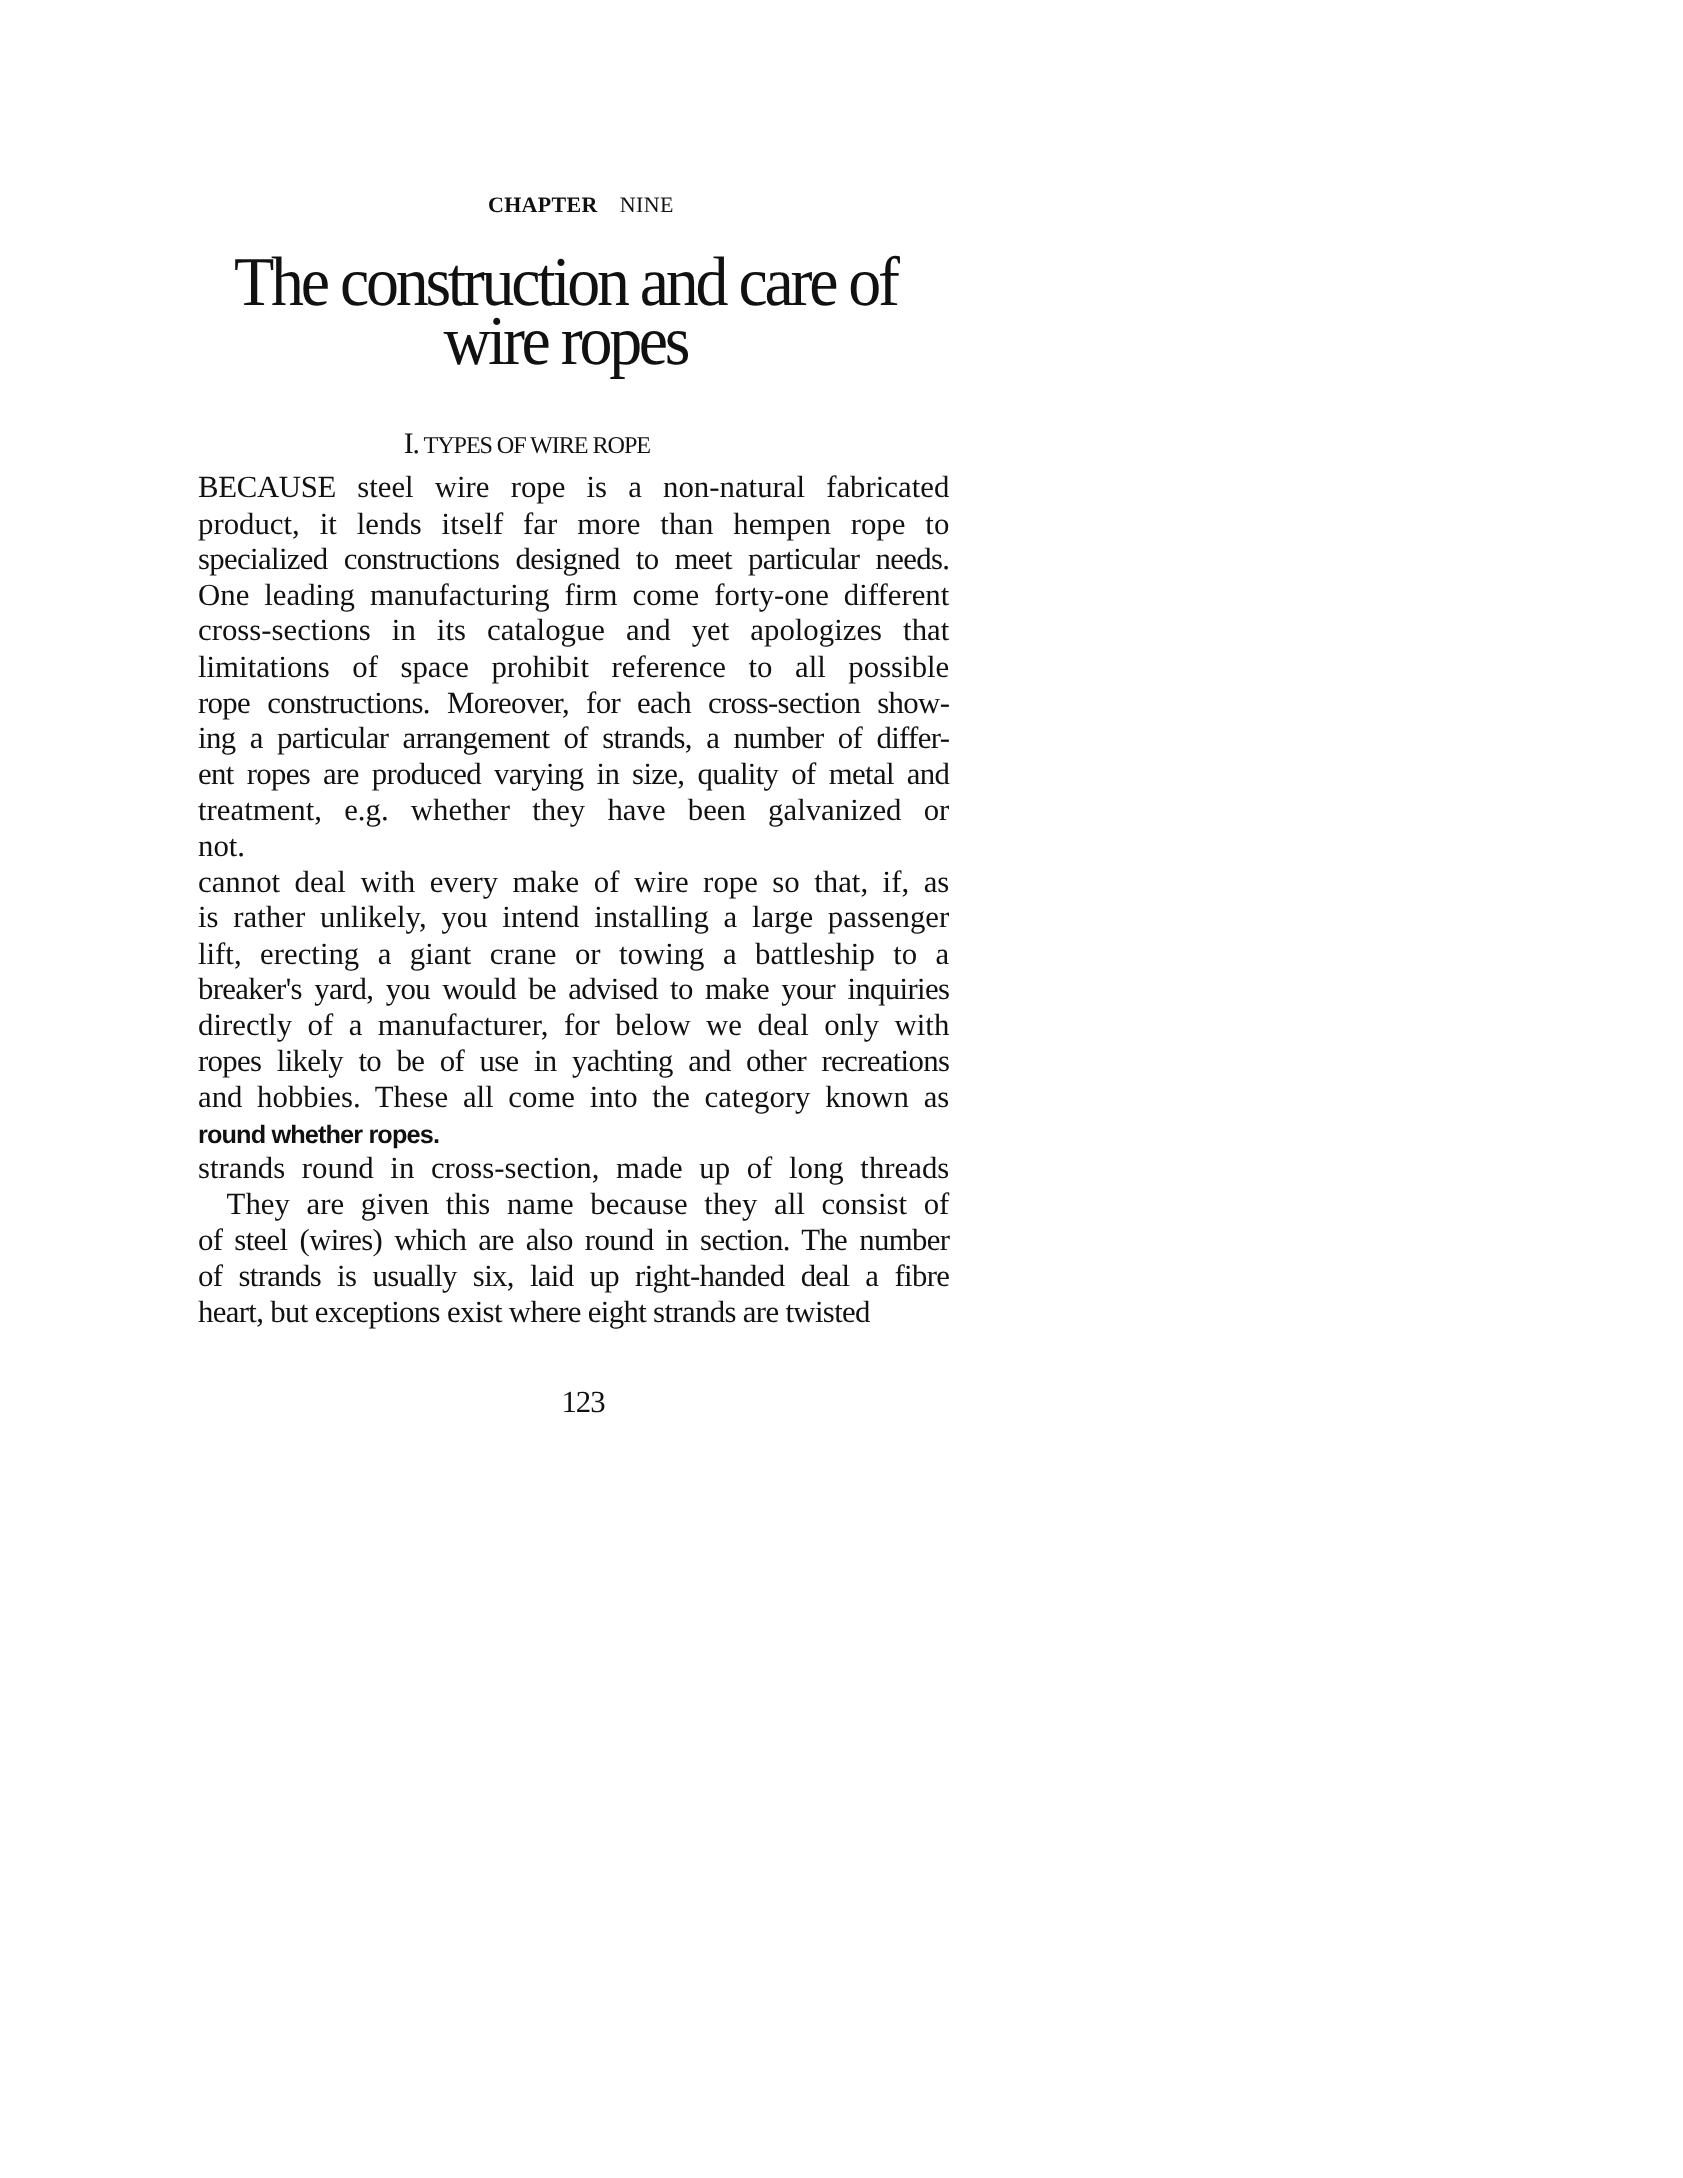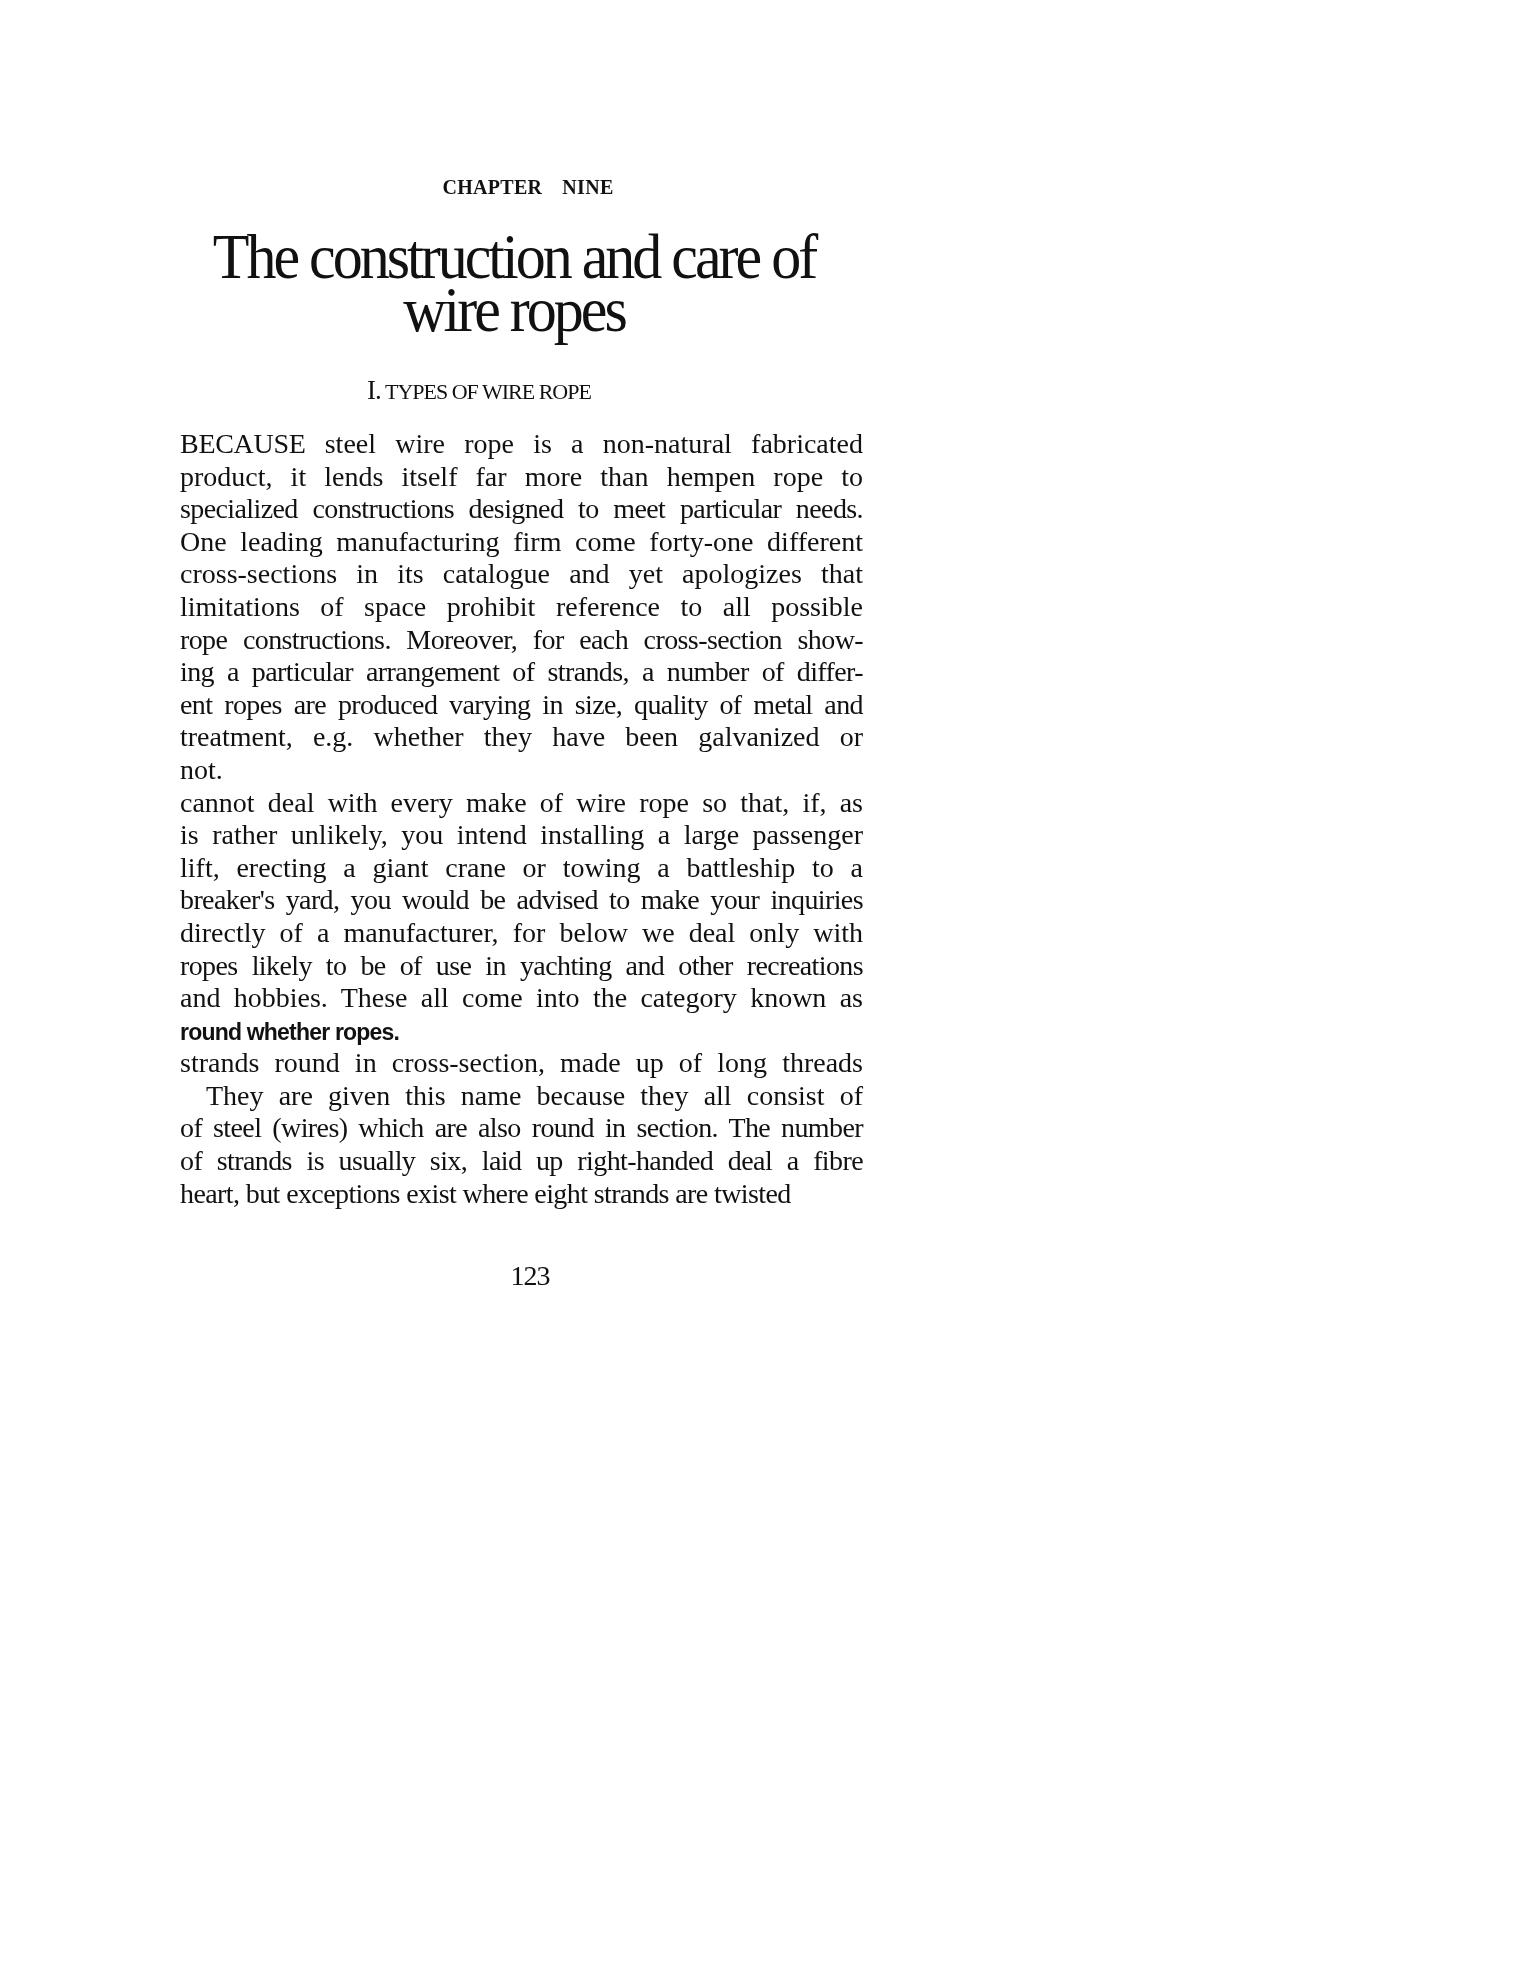--- a/index.html
+++ b/index.html
@@ -26,42 +26,42 @@
     width: 1056px;
     top: 176px;
     text-align: center;
     font-size: 20px;
     letter-spacing: 0.3px;
   }
   .chapter-label .word {
     font-weight: bold;
   }
   .chapter-label .num {
-    font-weight: bold;
+    font-weight: normal;
     margin-left: 20px;
   }
   .title {
     position: absolute;
     left: 0;
     width: 1028px;
     top: 230px;
     text-align: center;
     font-size: 60px;
     line-height: 50px;
     letter-spacing: -3px;
     font-weight: normal;
     margin: 0;
     transform: scaleY(1.06);
     transform-origin: top center;
   }
   .section-heading {
     position: absolute;
     left: 0;
     width: 958px;
-    top: 375px;
+    top: 388px;
     text-align: center;
     font-size: 22px;
     letter-spacing: -1px;
   }
   .section-heading .num {
     font-size: 27px;
   }
   .body-text {
     position: absolute;
     left: 180px;

